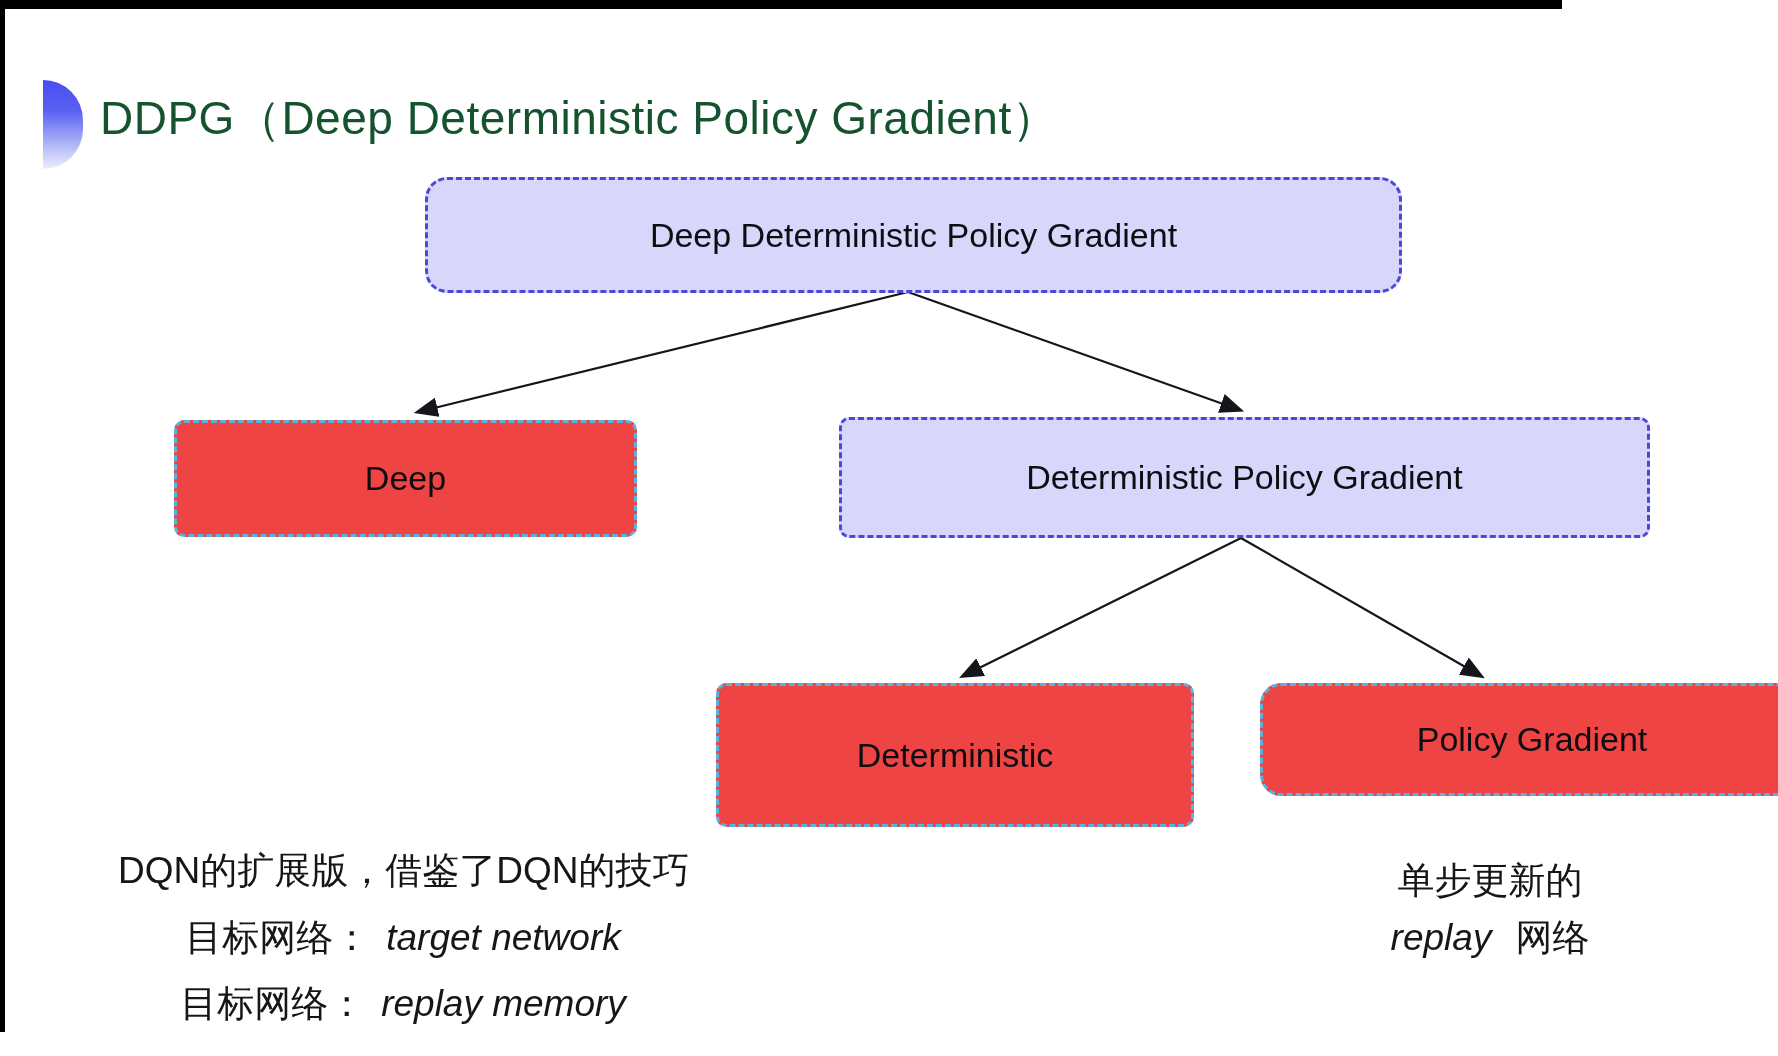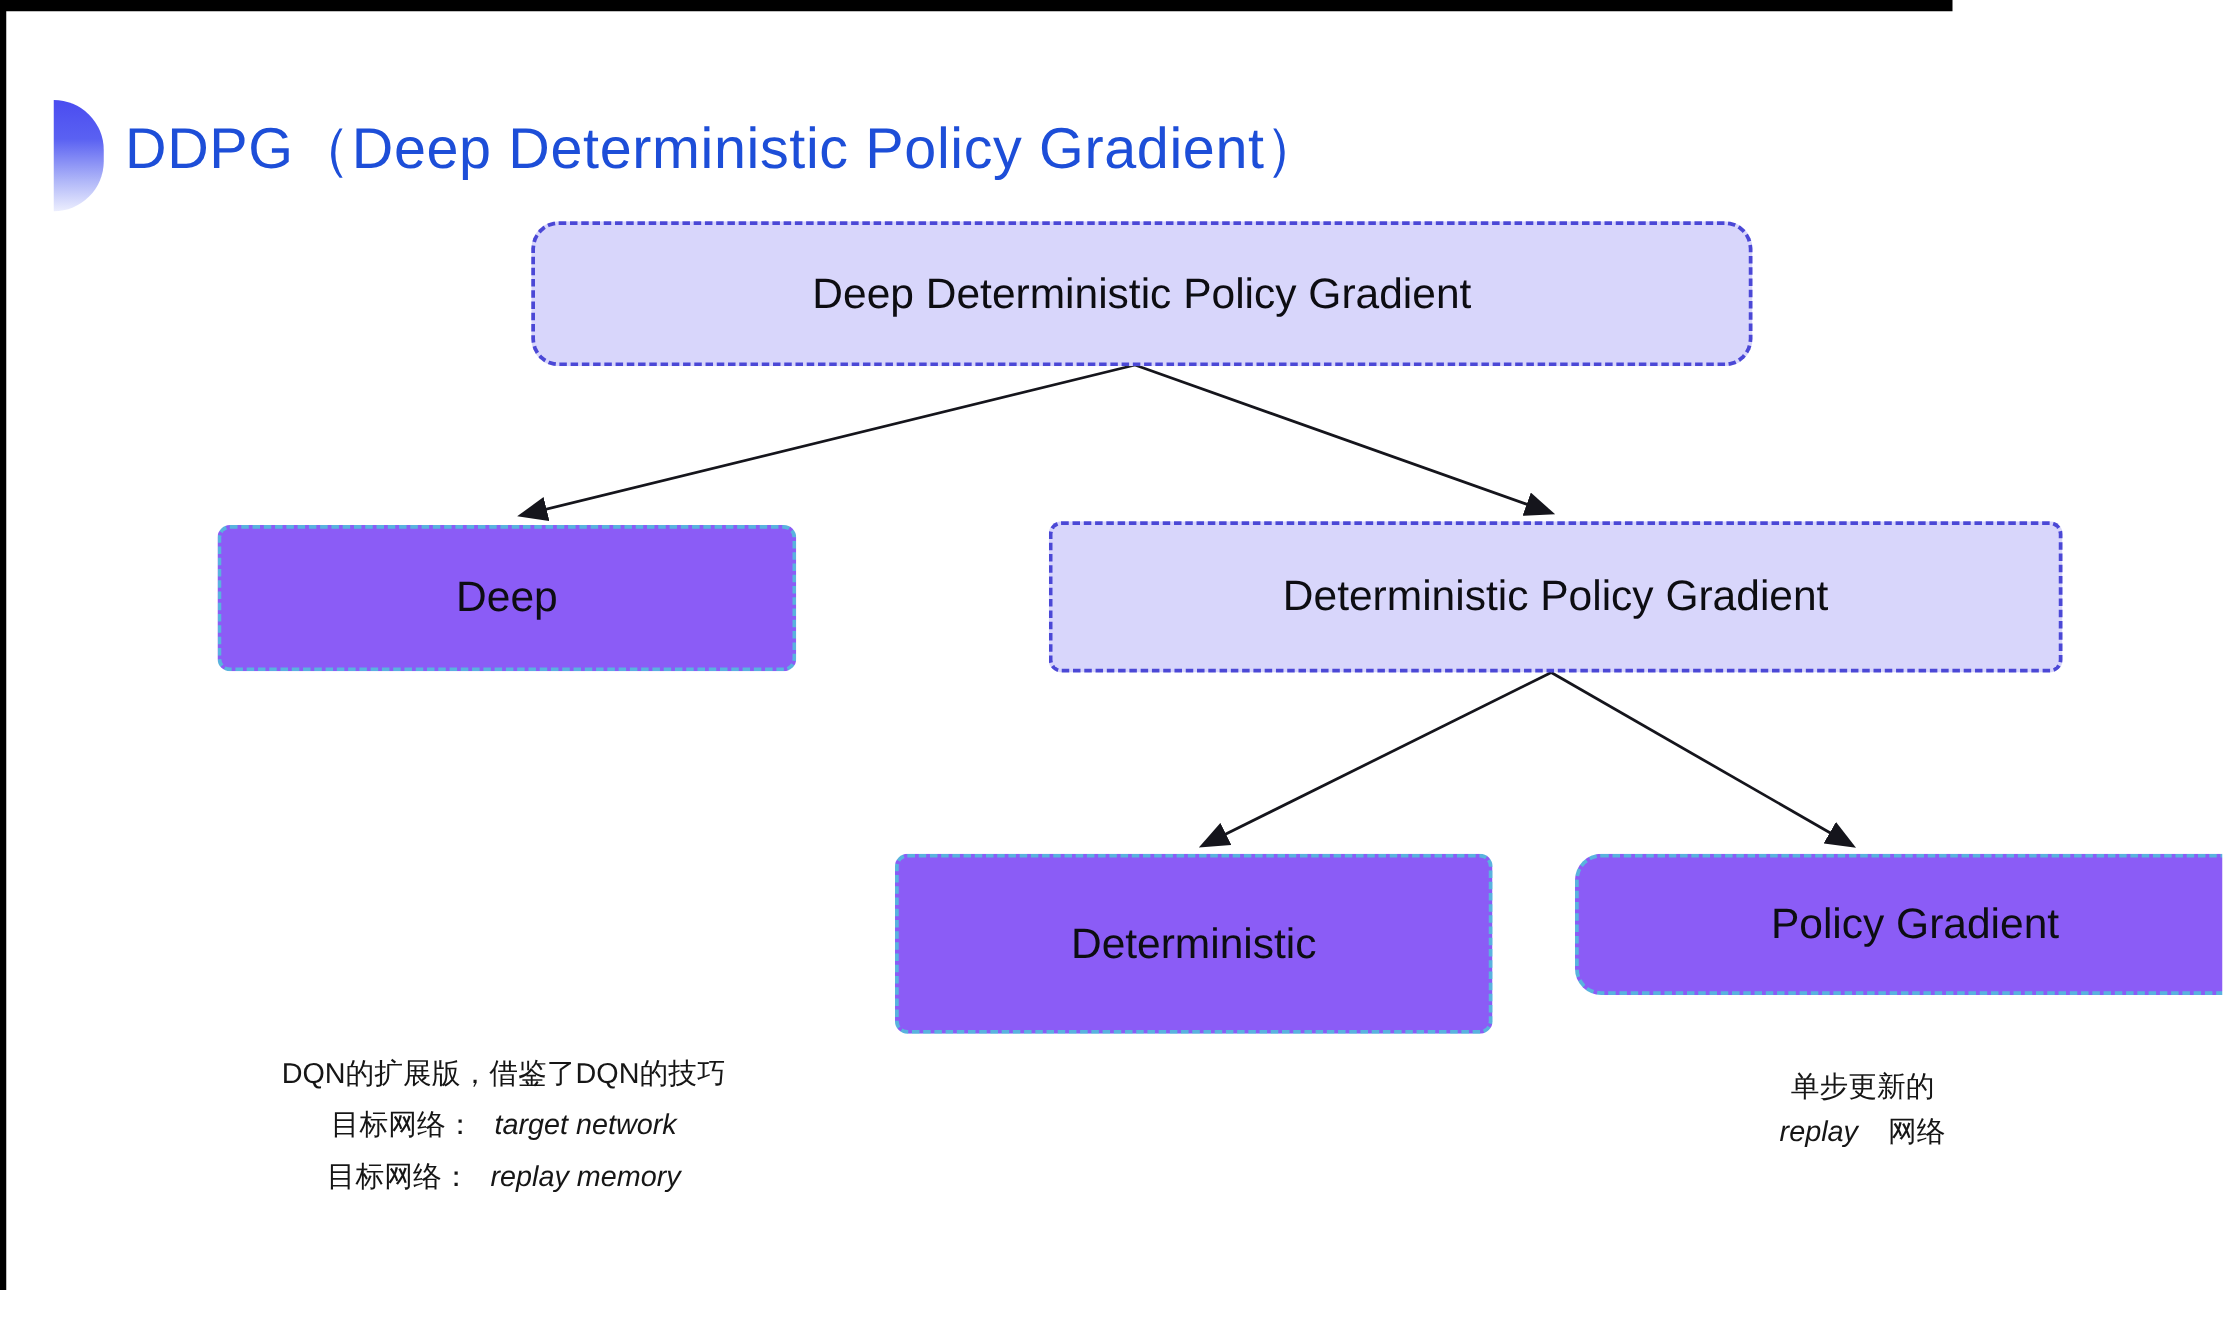--- a/index.html
+++ b/index.html
@@ -13,46 +13,46 @@
   .frame-top{position:absolute;left:0;top:0;width:1562px;height:9px;background:#000;}
   .frame-left{position:absolute;left:0;top:0;width:5px;height:1032px;background:#000;}
 
   .title-bullet{
     position:absolute;left:43px;top:80px;width:40px;height:89px;
     border-radius:0 44.5px 44.5px 0;
     background:linear-gradient(180deg,#4a4cf0 0%,#5a61f2 35%,#aeb5f8 72%,#eceefe 100%);
   }
   .slide-title{
     position:absolute;left:100px;top:88px;
-    font-size:46px;color:#1d4ed8;white-space:nowrap;
+    font-size:46px;color:#14532d;white-space:nowrap;
     letter-spacing:0.5px;
   }
 
   .node{
     position:absolute;box-sizing:border-box;
     display:flex;align-items:center;justify-content:center;
     border-radius:10px;
     font-size:34px;color:#0d0d12;
     text-align:center;
   }
   .node-purple{background:#d8d6fb;border:3px dashed #4b48d6;}
-  .node-cyan{background:#8b5cf6;border:3px dashed #59b3de;}
+  .node-cyan{background:#ef4444;border:3px dashed #59b3de;}
 
   #node-root{left:425px;top:177px;width:977px;height:116px;border-radius:22px;}
   #node-deep{left:174px;top:420px;width:463px;height:117px;}
   #node-dpg{left:839px;top:417px;width:811px;height:121px;}
   #node-det{left:716px;top:683px;width:478px;height:144px;}
   #node-pg{left:1260px;top:683px;width:544px;height:113px;border-radius:21px;}
 
   .arrows{position:absolute;left:0;top:0;width:1778px;height:1056px;pointer-events:none;}
   .arrows line{stroke:#15151c;stroke-width:2.2;}
 
   .note{
     position:absolute;text-align:center;
-    color:#161616;font-size:23px;line-height:1.8;
+    color:#161616;font-size:37px;line-height:1.8;
     white-space:nowrap;
   }
   #note-dqn{left:118px;top:838px;width:570px;}
   #note-det{left:792px;top:852px;width:400px;line-height:1.55;}
   #note-pg{left:1290px;top:852px;width:400px;line-height:1.55;}
   .serif-it{font-family:Liberation Sans, sans-serif;font-style:italic;}
   .term-gap{margin-left:16px;}
   .suffix-gap{margin-left:24px;}
 </style>
 </head>

